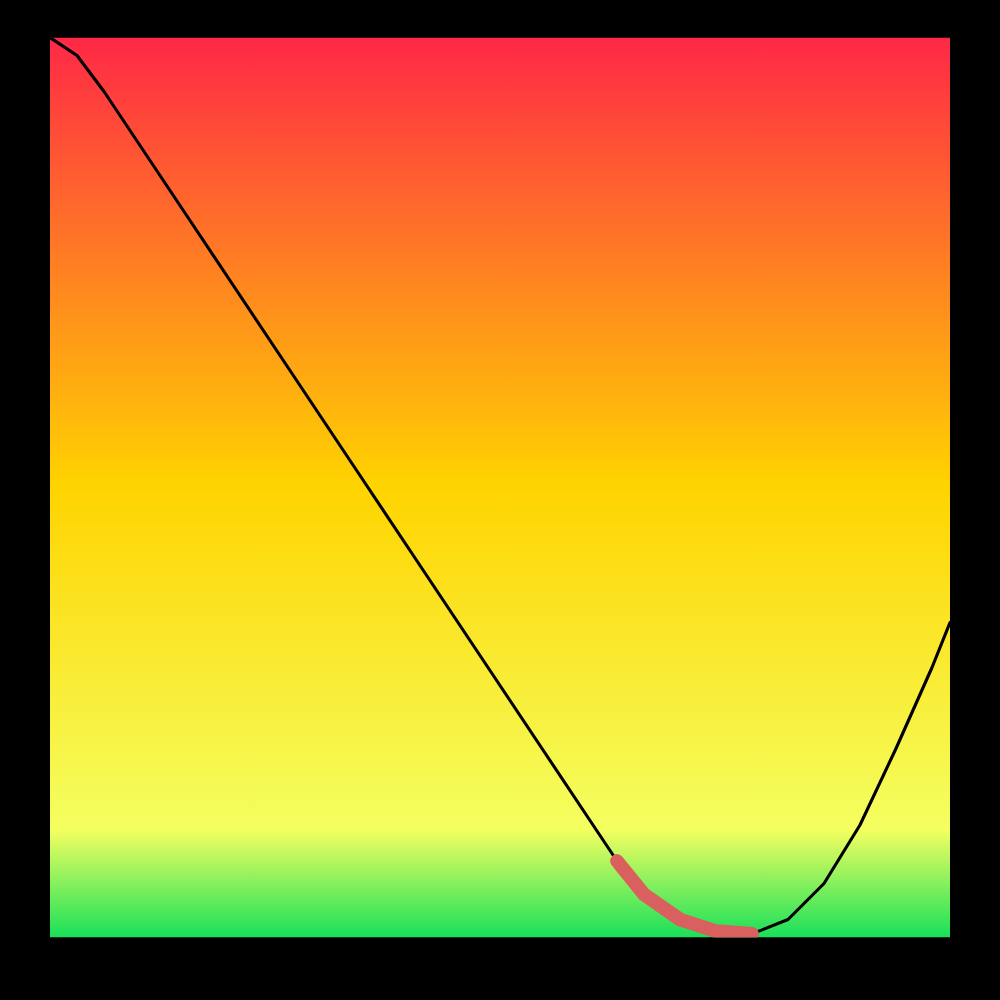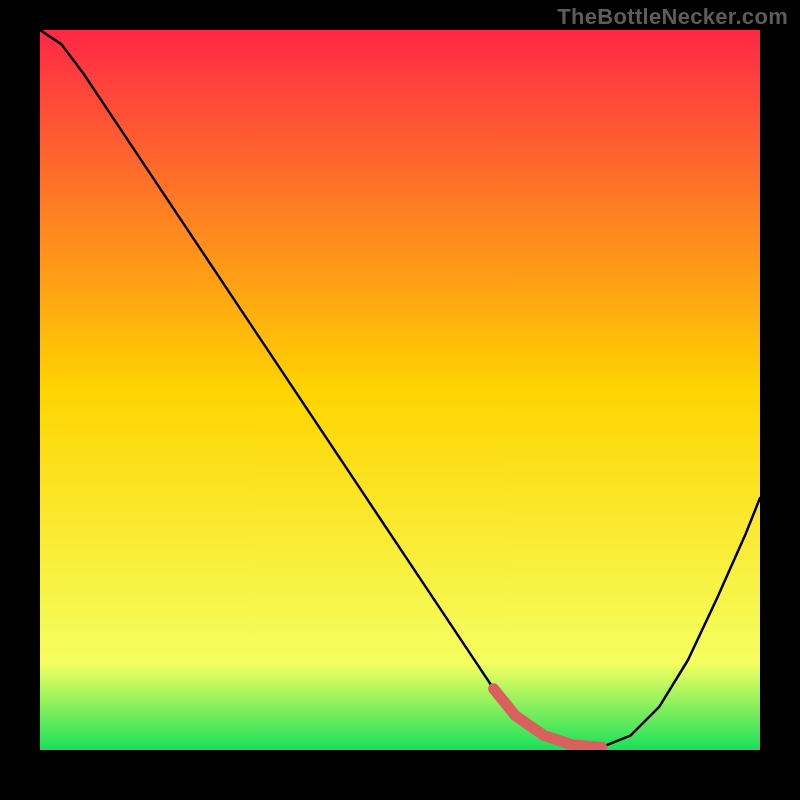--- a/index.html
+++ b/index.html
@@ -33,21 +33,20 @@
     top: 30px;
     width: 720px;
     height: 720px;
     display: block;
   }
 </style>
 </head>
 <body>
 <div class="frame">
 
-  <div class="watermark">TheBottleNecker.com</div>
 
   <svg class="plot" viewBox="0 0 720 720" preserveAspectRatio="none">
     <defs>
       <linearGradient id="bg-grad" x1="0" y1="0" x2="0" y2="1">
         <stop id="g-stop-0" offset="0%" stop-color="#ff2846"></stop>
         <stop id="g-stop-1" offset="50%" stop-color="#ffd400"></stop>
         <stop id="g-stop-2" offset="88%" stop-color="#f4ff60"></stop>
         <stop id="g-stop-3" offset="100%" stop-color="#18e05a"></stop>
       </linearGradient>
     </defs>

